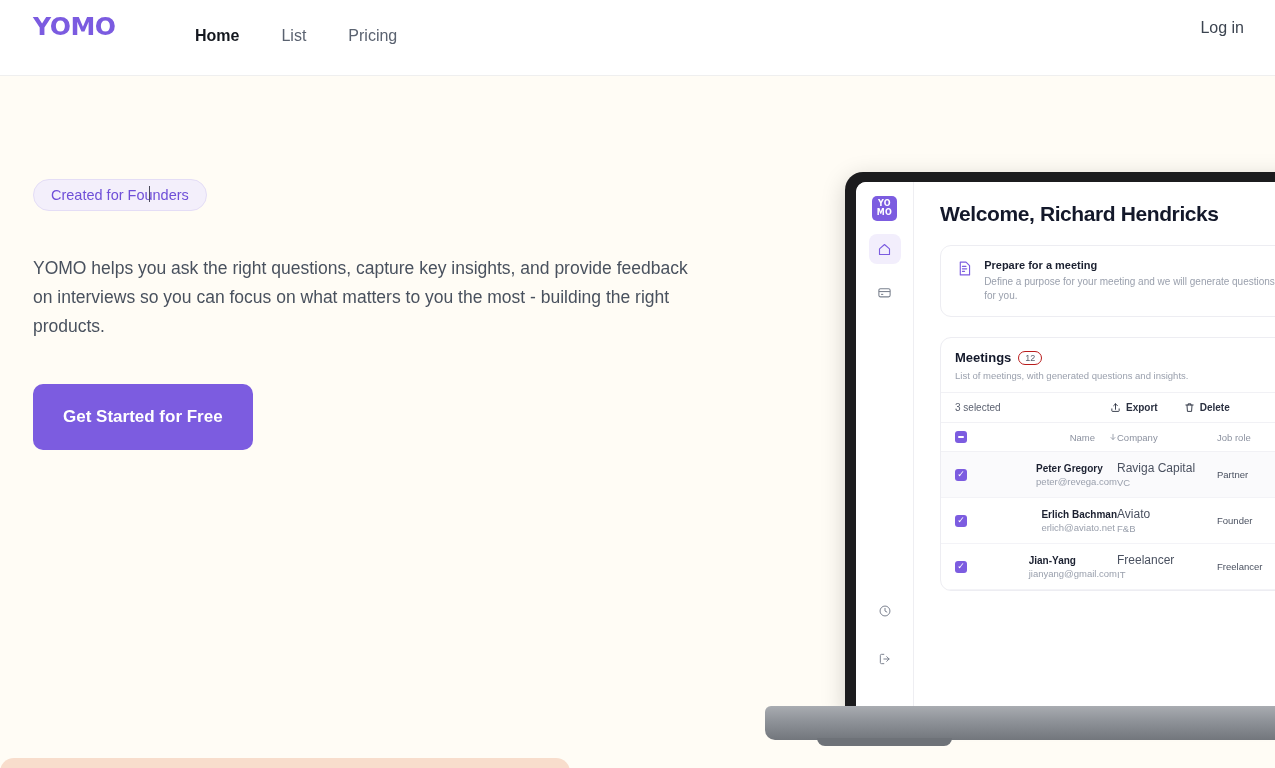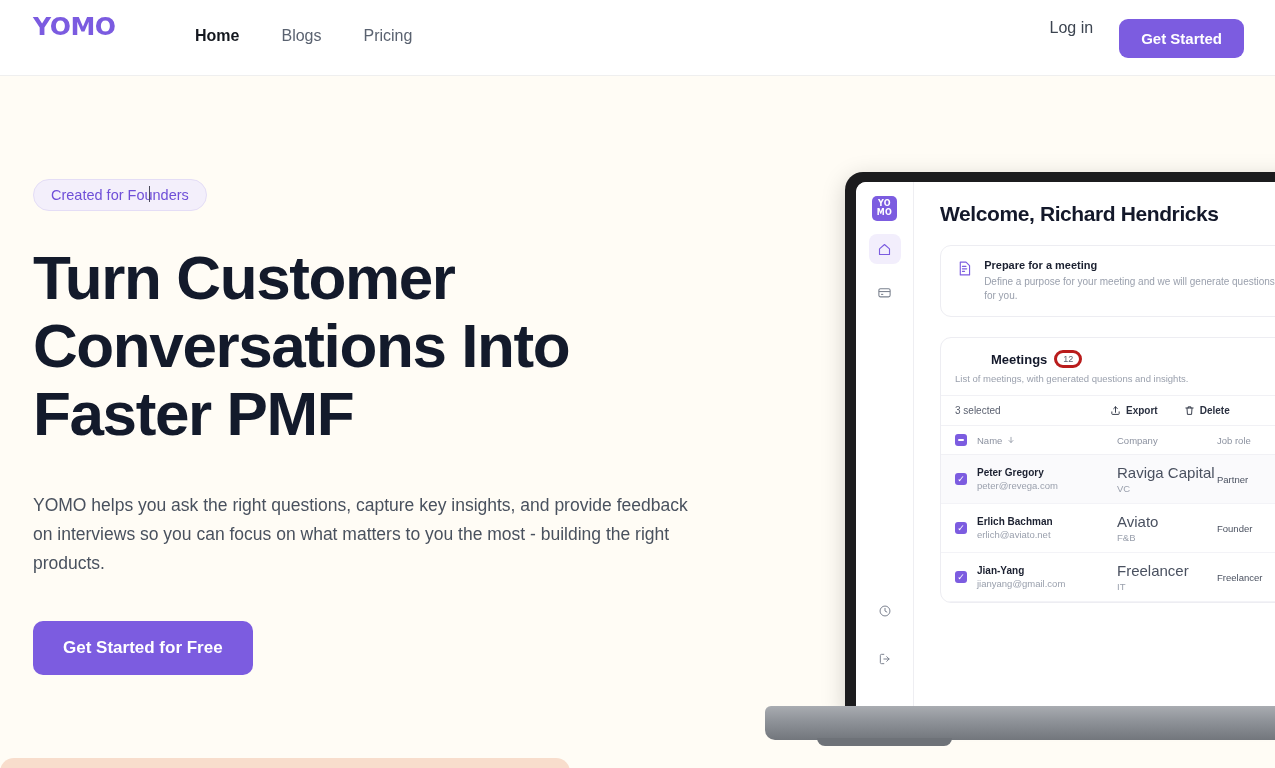--- a/index.html
+++ b/index.html
@@ -87,21 +87,21 @@
     margin-top:43px;
     font-size:17.5px;
     line-height:29px;
     color:#49515E;
     max-width:662px;
   }
   .btn-cta {
     margin-top:43px;
     background:#7C5CE0; color:#FFFFFF;
     font-size:17px; font-weight:bold;
-    padding:17px 30px; border:none; border-radius:10px;
+    padding:23px 30px; border:none; border-radius:10px;
     cursor:pointer;
   }
 
   
   .peach-card {
     position:absolute;
     left:0; top:682px;
     width:570px; height:40px;
     background:#F8DDCC;
     border-radius:14px 14px 0 0;
@@ -202,24 +202,24 @@
   .meetings-panel {
     margin-top:20px;
     width:360px;
     border:1px solid #EDEDF2;
     border-radius:11px;
     background:#FFFFFF;
     overflow:hidden;
   }
   .mt-head { padding:12px 14px 11px 14px; border-bottom:1px solid #F1F1F5; }
   .mt-title-row { display:flex; align-items:center; gap:7px; }
-  .mt-title { font-size:13px; font-weight:bold; color:#13182A;margin-left:36px; }
+  .mt-title { font-size:13px; font-weight:bold; color:#13182A; }
   .mt-count {
     font-size:9px; color:#5B6170;
-    border:3px solid #b91c1c; border-radius:999px;
+    border:1px solid #b91c1c; border-radius:999px;
     padding:1px 6px;
   }
   .mt-desc { font-size:9.5px; color:#9AA0AD; margin-top:5px; }
   .mt-actions {
     display:flex; align-items:center;
     padding:9px 14px; border-bottom:1px solid #F1F1F5;
     font-size:10px; color:#5B6170;
   }
   .mt-selected { flex:0 0 155px; }
   .mt-act { display:flex; align-items:center; gap:5px; margin-right:26px; font-weight:bold; color:#2A3040; }
@@ -228,61 +228,59 @@
     padding:8px 14px; font-size:9.5px; color:#8C92A0;
     border-bottom:1px solid #F1F1F5;
   }
   .chk {
     width:12px; height:12px; border-radius:3px;
     background:#7C5CE0; flex:0 0 12px;
     display:flex; align-items:center; justify-content:center;
     color:#FFFFFF; font-size:9px; line-height:1;
   }
   .chk.indeterminate::after { content:""; width:6px; height:2px; background:#FFF; border-radius:1px; }
-  .col-name { flex:0 0 150px; padding-left:10px; display:flex; align-items:center; gap:5px; }
+  .col-name { flex:0 0 150px; padding-left:10px; display:flex; align-items:center; gap:14px;justify-content:flex-end; }
   .col-company { flex:0 0 100px; }
   .col-role { flex:1; }
   .mt-row {
     display:flex; align-items:center;
     padding:9px 14px; border-bottom:1px solid #F3F3F7;
   }
   .mt-row.sel { background:#FAFAFC; }
   .row-name { font-size:10px; font-weight:bold; color:#1B2030; }
   .row-sub { font-size:9.5px; color:#9AA0AD; margin-top:2px; }
-  .row-company { font-size:15px; color:#4A5160; }
+  .row-company { font-size:12px; color:#4A5160; }
   .row-company-sub { font-size:9.5px; color:#9AA0AD; margin-top:2px; }
   .row-role { font-size:9.5px; color:#4A5160; }
 </style>
 </head>
 <body>
 
 <div class="navbar">
   <div class="brand">YOMO</div>
 
   <nav class="nav-links">
     <a class="nav-link active" href="#">Home</a>
-    <a class="nav-link" href="#">Blogs</a>
+    <a class="nav-link" href="#">List</a>
     <a class="nav-link" href="#">Pricing</a>
   </nav>
 
   <div class="nav-right">
     <a class="login-link" href="#">Log in</a>
-    <button class="btn-primary">Get Started</button>
   </div>
 </div>
 
 <div class="hero">
 
   <div class="hero-left">
     <div class="badge">
       <span>Created for Founders</span>
       <span class="caret"></span>
     </div>
 
-    <h1 class="hero-title">Turn Customer Conversations Into Faster PMF</h1>
 
     <p class="hero-sub">YOMO helps you ask the right questions, capture key insights, and provide feedback on interviews so you can focus on what matters to you the most - building the right products.</p>
 
     <button class="btn-cta">Get Started for Free</button>
   </div>
 
   <div class="peach-card"></div>
 
   <div class="laptop">
     <div class="laptop-screen">

